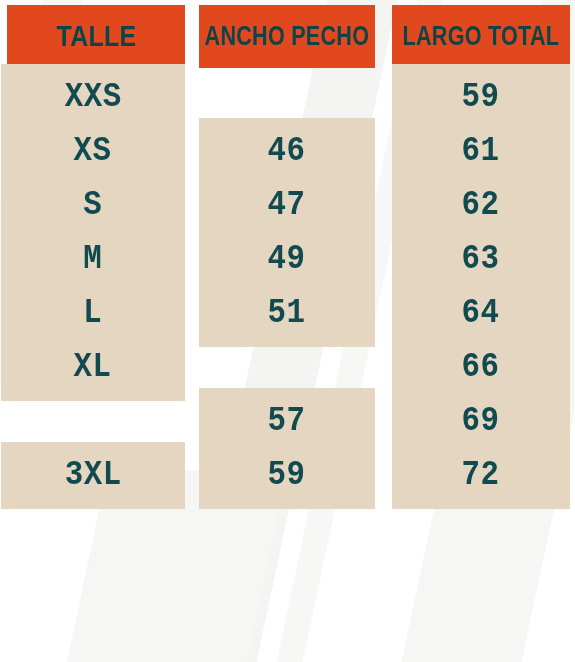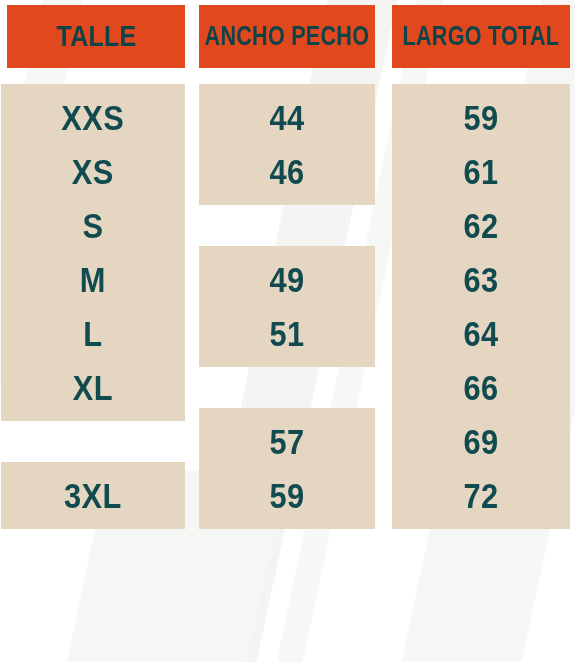--- a/index.html
+++ b/index.html
@@ -42,21 +42,21 @@
 
   .table {
     position: relative;
     z-index: 1;
     width: 575px;
   }
 
   
   .header-row {
     position: relative;
-    height: 84px;
+    height: 64px;
   }
   .header-cell {
     position: absolute;
     top: 5px;
     height: 63px;
     background: #e2481d;
     display: flex;
     align-items: center;
     justify-content: center;
     box-sizing: border-box;
@@ -73,20 +73,21 @@
   }
   .hc-1 { left: 7px;   width: 178px; }
   .hc-2 { left: 199px; width: 176px; }
   .hc-3 { left: 392px; width: 178px; }
   .hc-2 .htext, .hc-3 .htext { font-size: 27px; transform: scaleX(0.80); }
 
   
   .body-row {
     position: relative;
     height: 54px;
+    font-family: Liberation Mono, monospace;
   }
   .cell {
     position: absolute;
     top: 0;
     height: 67px;
     background: #e5d6c2;
     display: flex;
     align-items: center;
     justify-content: center;
     box-sizing: border-box;
@@ -129,43 +130,43 @@
       </div>
       <div class="header-cell hc-3">
         <span class="htext">LARGO TOTAL</span>
       </div>
     </div>
 
     <div class="body-row">
       <div class="cell c-1">
         <span class="ctext">XXS</span>
       </div>
-      <div class="cell c-2">
-        <span class="ctext">44</span>
-      </div>
       <div class="cell c-3">
         <span class="ctext">59</span>
       </div>
     </div>
 
     <div class="body-row">
       <div class="cell c-1">
         <span class="ctext">XS</span>
       </div>
       <div class="cell c-2">
         <span class="ctext">46</span>
       </div>
       <div class="cell c-3">
         <span class="ctext">61</span>
       </div>
     </div>
 
     <div class="body-row">
       <div class="cell c-1">
         <span class="ctext">S</span>
+      </div>
+      <div class="cell c-2">
+        <span class="ctext">47</span>
       </div>
       <div class="cell c-3">
         <span class="ctext">62</span>
       </div>
     </div>
 
     <div class="body-row">
       <div class="cell c-1">
         <span class="ctext">M</span>
       </div>

